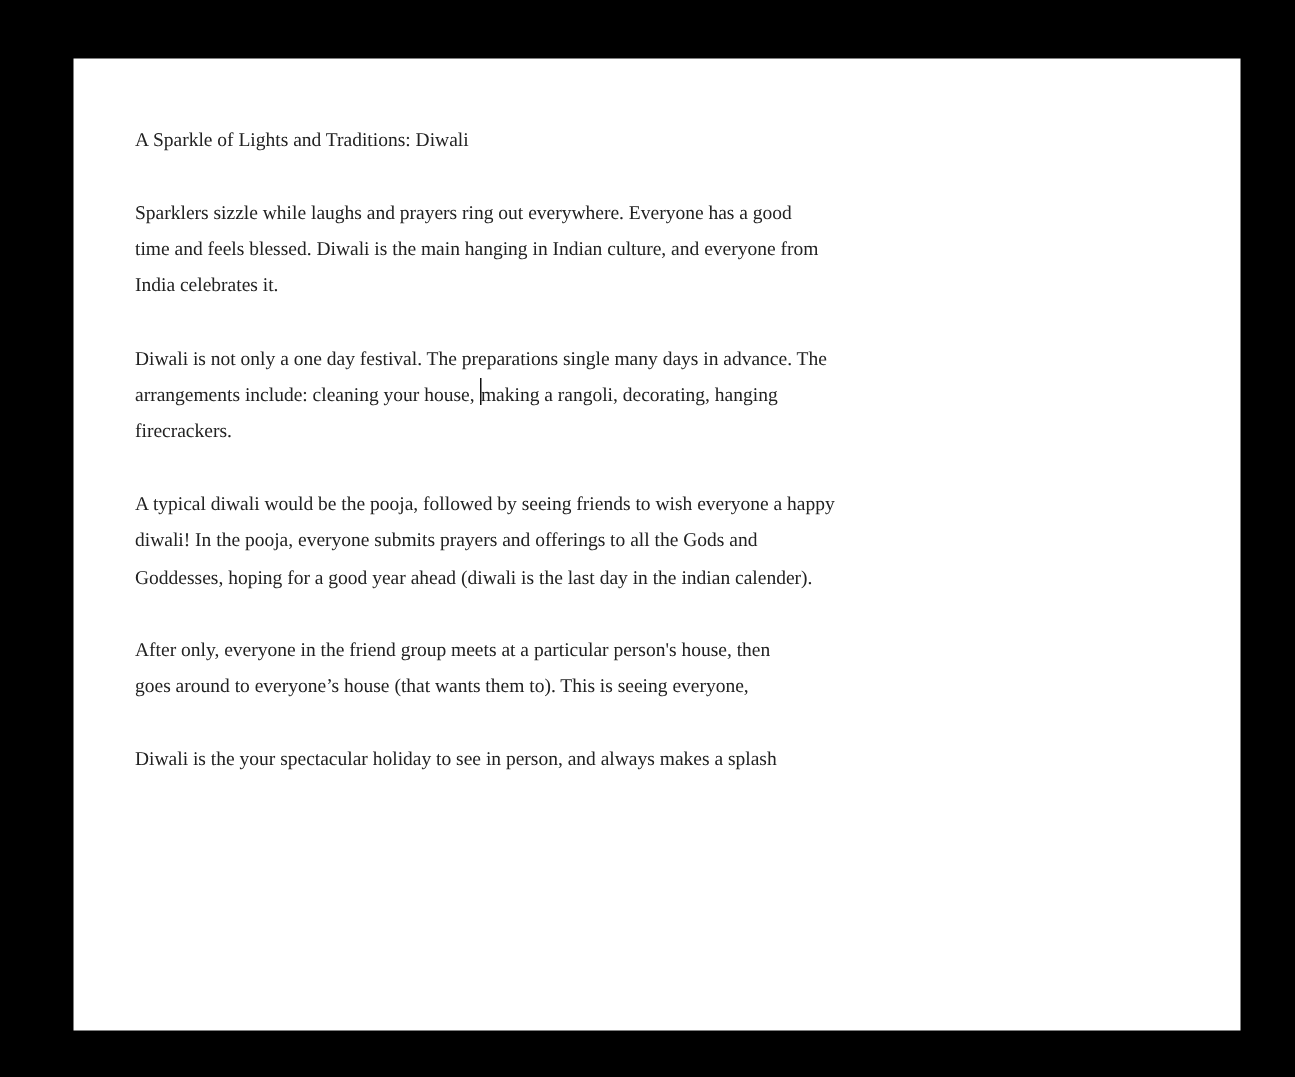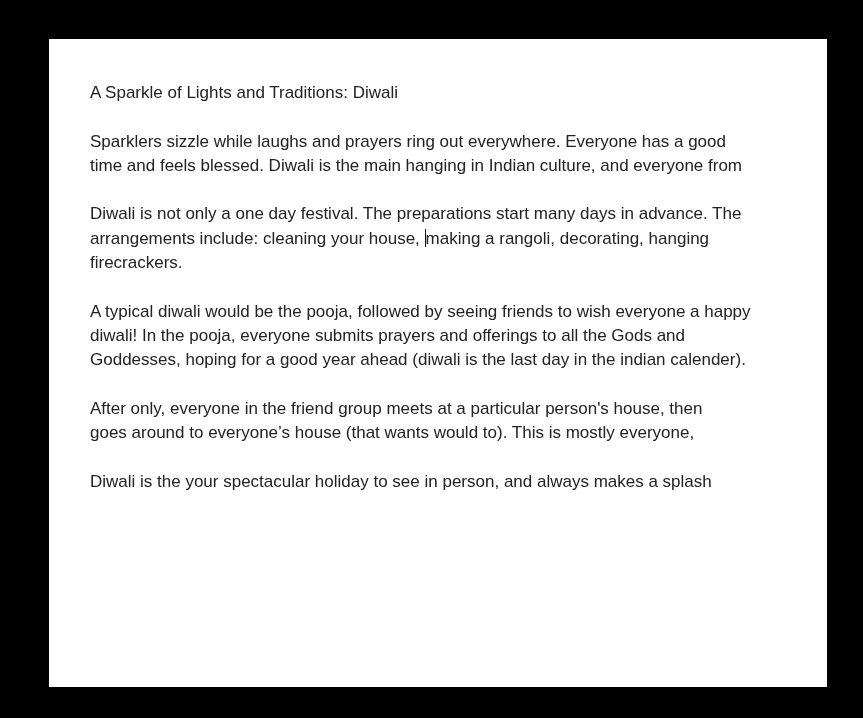--- a/index.html
+++ b/index.html
@@ -16,22 +16,22 @@
       top: 39px;
       width: 778px;
       height: 648px;
       background: #ffffff;
     }
     .content {
       position: absolute;
       left: 41px;
       top: 42px;
       width: 724px;
-      font-family: Liberation Sans, sans-serif;
-      font-size: 17px;
+      font-family: Liberation Serif, serif;
+      font-size: 13px;
       line-height: 24.3px;
       color: #222222;
     }
     .para {
       margin: 0 0 24.3px 0;
       white-space: nowrap;
     }
     .line {
       display: block;
     }
@@ -49,36 +49,37 @@
 
 <div class="page">
   <div class="content">
     <p class="para">
       <span class="line">A Sparkle of Lights and Traditions: Diwali</span>
     </p>
 
     <p class="para">
       <span class="line">Sparklers sizzle while laughs and prayers ring out everywhere. Everyone has a good</span>
       <span class="line">time and feels blessed. Diwali is the main hanging in Indian culture, and everyone from</span>
+      <span class="line">India celebrates it.</span>
     </p>
 
     <p class="para">
-      <span class="line">Diwali is not only a one day festival. The preparations start many days in advance. The</span>
+      <span class="line">Diwali is not only a one day festival. The preparations single many days in advance. The</span>
       <span class="line"><span style="white-space:pre;text-align:right;">arrangements include: cleaning your house, </span><span class="caret"></span><span>making a rangoli, decorating, hanging</span></span>
       <span class="line">firecrackers.</span>
     </p>
 
     <p class="para">
       <span class="line">A typical diwali would be the pooja, followed by seeing friends to wish everyone a happy</span>
       <span class="line">diwali! In the pooja, everyone submits prayers and offerings to all the Gods and</span>
       <span class="line">Goddesses, hoping for a good year ahead (diwali is the last day in the indian calender).</span>
     </p>
 
     <p class="para">
       <span class="line">After only, everyone in the friend group meets at a particular person's house, then</span>
-      <span class="line">goes around to everyone’s house (that wants would to). This is mostly everyone,</span>
+      <span class="line">goes around to everyone’s house (that wants them to). This is seeing everyone,</span>
     </p>
 
     <p class="para">
       <span class="line">Diwali is the your spectacular holiday to see in person, and always makes a splash</span>
     </p>
   </div>
 </div>
 
 </body></html>

